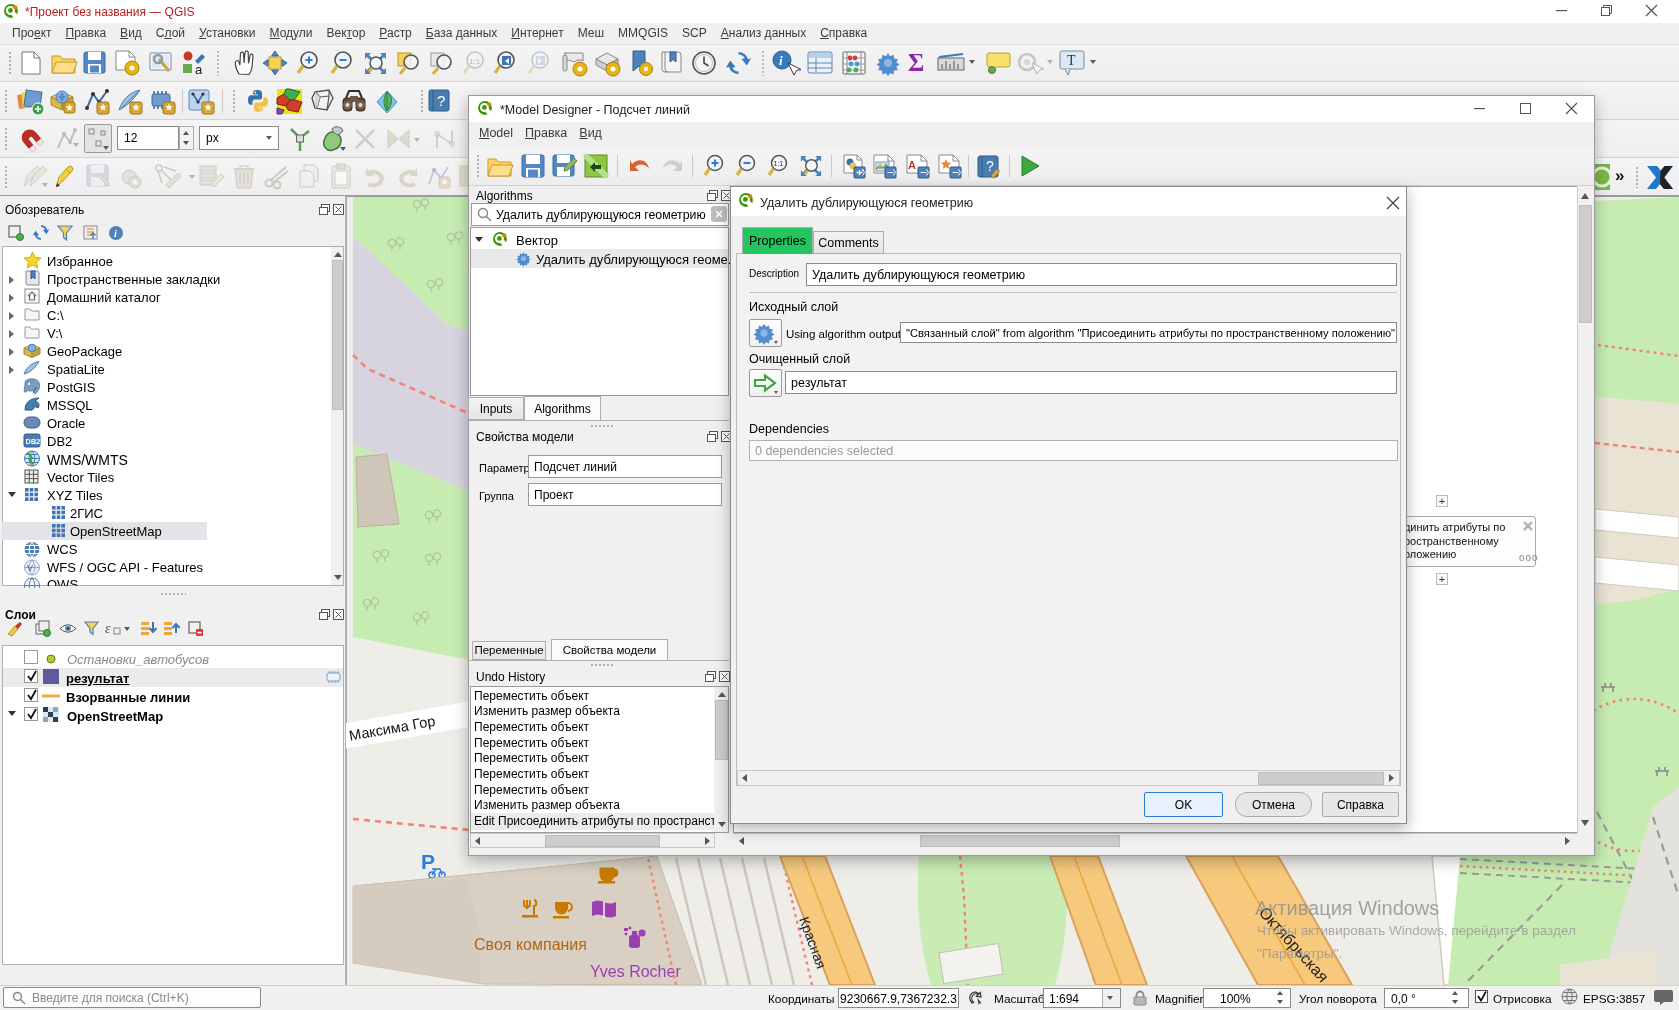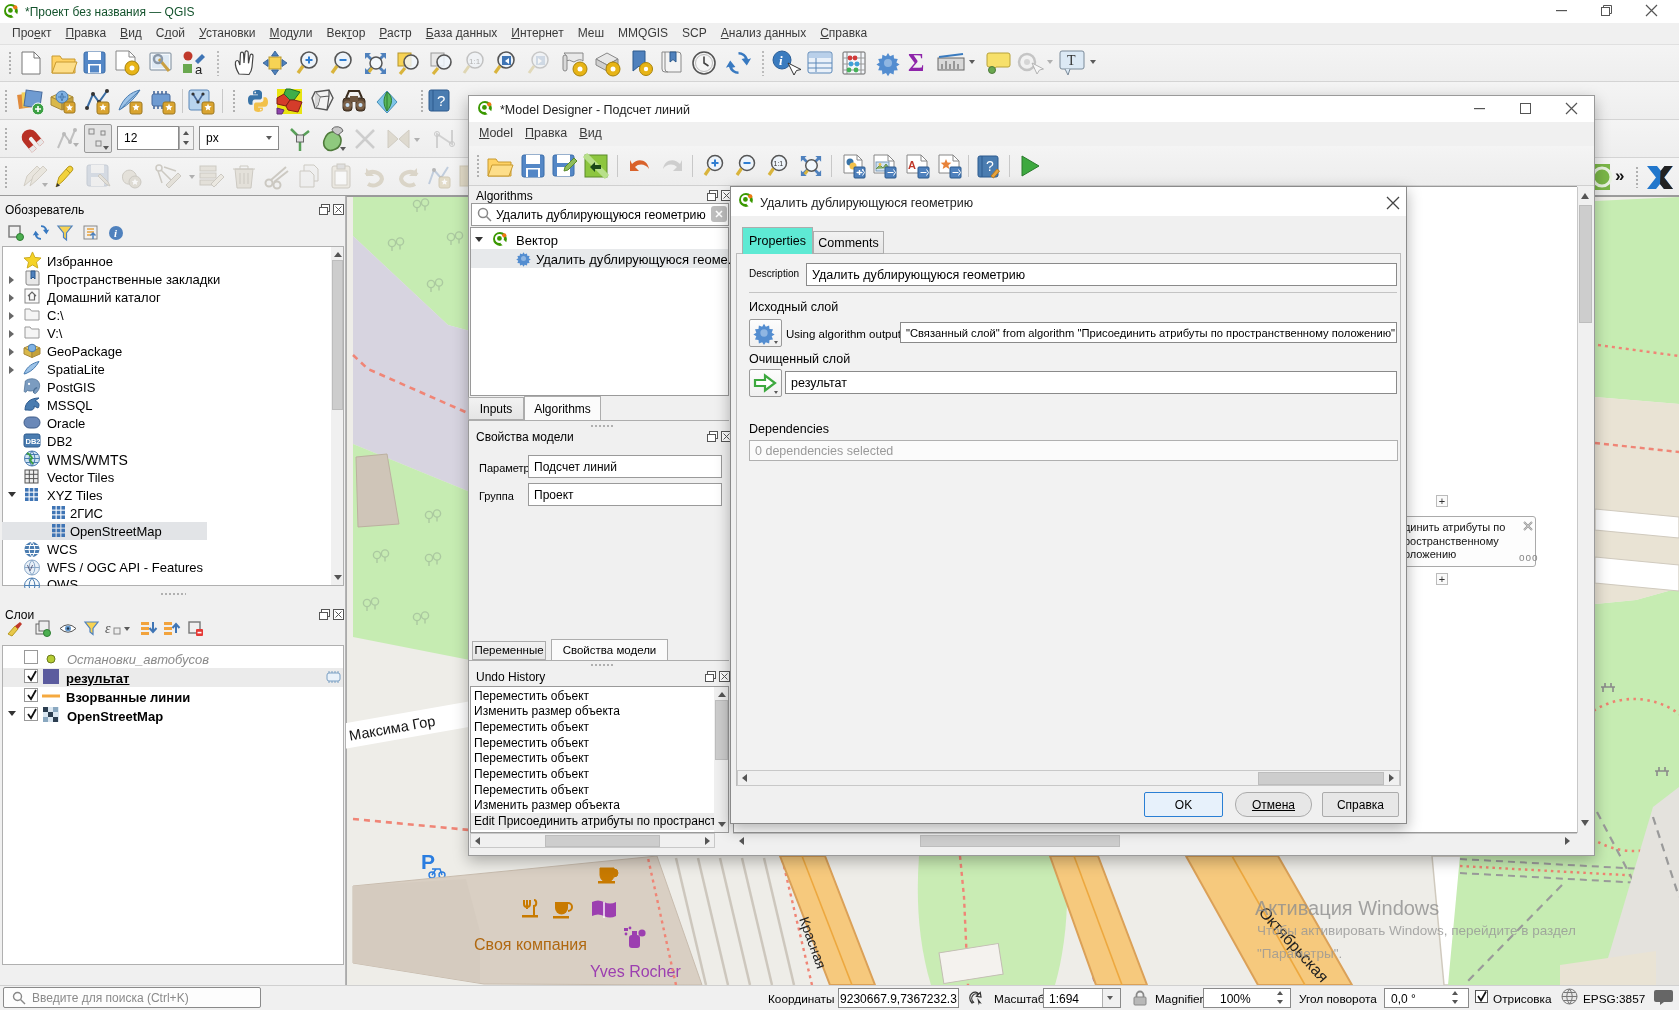--- a/index.html
+++ b/index.html
@@ -27,21 +27,21 @@
 </head>
 <body>
 
 <div class="abs" style="left:0;top:0;width:1679px;height:23px;background:#ffffff;"></div>
 <svg style="left:3px;top:3px" width="17" height="17" viewBox="0 0 32 32">
  <circle cx="15" cy="15" r="13" fill="#3a9800"></circle>
  <circle cx="14" cy="14" r="6.5" fill="none" stroke="#fff" stroke-width="4"></circle>
  <rect x="18" y="18" width="9" height="9" fill="#fff" transform="rotate(45 22 22)"></rect>
  <circle cx="23" cy="8" r="4" fill="#ee7913"></circle>
 </svg>
-<div class="abs" style="left:25px;top:5px;font-size:12px;color:#14532d;">*Проект без названия — QGIS</div>
+<div class="abs" style="left:25px;top:5px;font-size:12px;color:#b91c1c;">*Проект без названия — QGIS</div>
 
 <svg style="left:1556px;top:10px" width="11" height="2">
     <rect width="11" height="1.2" fill="#555"></rect>
   </svg>
 <svg style="left:1601px;top:5px" width="11" height="11">
     <rect x="0.5" y="2.5" width="8" height="8" fill="none" stroke="#555"></rect>
     <path d="M2.5 2.5 V0.5 H10.5 V8.5 H8.5" fill="none" stroke="#555"></path>
   </svg>
 <svg style="left:1646px;top:5px" width="11" height="11">
     <path d="M0 0 L11 11 M11 0 L0 11" stroke="#555" stroke-width="1.2"></path>
@@ -752,21 +752,21 @@
   </svg>
 <div class="lbl" style="left:47px;top:560px;font-size:13px;">WFS / OGC API - Features</div>
 <svg style="left:23px;top:577px" width="18" height="10">
     <circle cx="9" cy="8.5" r="7.5" fill="#f4f8fb" stroke="#4a7cb0"></circle>
     <path d="M9 1 a11 11 0 0 1 0 15 a11 11 0 0 1 0 -15 M1.5 8.5 h15" fill="none" stroke="#4a7cb0"></path>
   </svg>
 <div class="lbl" style="left:47px;top:577px;font-size:13px;height:9px;overflow:hidden;">OWS</div>
 
 <div class="abs" style="left:0;top:588px;width:346px;height:397px;background:#f0f0f0;border-right:1px solid #b4b4b4;"></div>
 <div class="grip" style="left:160px;top:592px;height:5px;width:26px;"></div>
-<div class="panel-title" style="left:5px;top:608px;">Слои</div>
+<div class="panel-title" style="left:5px;top:608px;font-weight:bold;">Слои</div>
 <svg style="left:319px;top:609px" width="11" height="11">
     <rect x="2.5" y="0.5" width="8" height="7" fill="#fff" stroke="#555"></rect>
     <rect x="0.5" y="3.5" width="8" height="7" fill="#fff" stroke="#555"></rect>
   </svg>
 <svg style="left:333px;top:609px" width="11" height="11">
     <rect x="0.5" y="0.5" width="10" height="10" fill="#fff" stroke="#555"></rect>
     <path d="M2.5 2.5 l6 6 m0 -6 l-6 6" stroke="#555"></path>
   </svg>
 
 <svg style="left:7px;top:621px" width="17" height="15">
@@ -1086,21 +1086,21 @@
     <circle cx="14" cy="14" r="6.5" fill="none" stroke="#fff" stroke-width="4"></circle>
     <rect x="18" y="18" width="9" height="9" fill="#fff" transform="rotate(45 22 22)"></rect>
     <circle cx="23" cy="8" r="4" fill="#ee7913"></circle>
   </svg>
 <div class="abs" style="left:760px;top:196px;font-size:12.5px;color:#222;">Удалить дублирующуюся геометрию</div>
 <svg style="left:1387px;top:197px" width="12" height="12">
     <path d="M0 0 L12 12 M12 0 L0 12" stroke="#444" stroke-width="1.3"></path>
   </svg>
 
 <div class="abs" style="left:736px;top:253px;width:665px;height:533px;background:#f2f2f2;border:1px solid #bcbcbc;"></div>
-<div class="tab active" style="left:742px;top:227px;width:71px;height:27px;background:#5eead4;border-bottom:none;font-size:12.5px;padding-top:6px;">Properties</div>
+<div class="tab active" style="left:742px;top:227px;width:71px;height:27px;background:#22c55e;border-bottom:none;font-size:12.5px;padding-top:6px;">Properties</div>
 <div class="tab" style="left:813px;top:231px;width:71px;height:23px;font-size:12.5px;padding-top:4px;">Comments</div>
 
 <div class="lbl" style="left:749px;top:268px;font-size:10px;">Description</div>
 <div class="inp" style="left:806px;top:263px;width:591px;height:23px;font-size:12.5px;padding-top:4px;border-color:#8a8a8a;">Удалить дублирующуюся геометрию</div>
 <div class="abs" style="left:749px;top:292px;width:648px;height:1px;background:#c4c4c4;"></div>
 <div class="lbl" style="left:749px;top:300px;font-size:12.5px;">Исходный слой</div>
 <div class="abs" style="left:749px;top:319px;width:33px;height:28px;background:linear-gradient(#fdfdfd,#f0f0f0);border:1px solid #9a9a9a;border-radius:2px;"></div>
 <svg style="left:753px;top:322px" width="22" height="22" viewBox="0 0 24 24">
     <path d="M12 2 l2 3.2 3.6-1.4 .4 3.8 3.8.4 -1.4 3.6 3.2 2 -3.2 2 1.4 3.6 -3.8.4 -.4 3.8 -3.6-1.4 -2 3.2 -2-3.2 -3.6 1.4 -.4-3.8 -3.8-.4 1.4-3.6 -3.2-2 3.2-2 -1.4-3.6 3.8-.4 .4-3.8 3.6 1.4 z" fill="#538dd0"></path>
     <circle cx="12" cy="12" r="4" fill="#8fb6e2"></circle>
@@ -1117,21 +1117,21 @@
 <div class="inp" style="left:785px;top:371px;width:612px;height:23px;font-size:12.5px;padding-top:4px;border-color:#8a8a8a;">результат</div>
 <div class="lbl" style="left:749px;top:422px;font-size:12.5px;">Dependencies</div>
 <div class="abs" style="left:749px;top:440px;width:649px;height:21px;background:#fbfbfb;border:1px solid #b0b0b0;font-size:12.5px;color:#9a9a9a;padding:3px 5px;">0 dependencies selected</div>
 
 <div class="sb" style="left:737px;top:770px;width:663px;height:16px;border:1px solid #c8c8c8;"></div>
 <div class="arrow-glyph" style="left:742px;top:774px;border-top:4px solid transparent;border-bottom:4px solid transparent;border-right:5px solid #555;"></div>
 <div class="arrow-glyph" style="left:1389px;top:774px;border-top:4px solid transparent;border-bottom:4px solid transparent;border-left:5px solid #555;"></div>
 <div class="sb-thumb" style="left:1258px;top:771.5px;width:126px;height:13px;"></div>
 
 <div class="abs" style="left:1144px;top:792px;width:79px;height:25px;background:#e7f1fb;border:1px solid #2a7fd4;border-radius:2px;text-align:center;padding-top:5px;font-size:12px;">OK</div>
-<div class="abs" style="left:1235px;top:792px;width:77px;height:25px;background:#e7e7e7;border:1px solid #ababab;border-radius:12px;text-align:center;padding-top:5px;font-size:12px;text-decoration:underline;">Отмена</div>
+<div class="abs" style="left:1235px;top:792px;width:77px;height:25px;background:#e7e7e7;border:1px solid #ababab;border-radius:12px;text-align:center;padding-top:5px;font-size:12px;">Отмена</div>
 <div class="abs" style="left:1322px;top:792px;width:77px;height:25px;background:#e7e7e7;border:1px solid #ababab;border-radius:2px;text-align:center;padding-top:5px;font-size:12px;">Справка</div>
 
 <div class="abs" style="left:0;top:985px;width:1679px;height:25px;background:#f0f0f0;border-top:1px solid #d0d0d0;"></div>
 <div class="abs" style="left:3px;top:987px;width:258px;height:21px;background:#fdfdfd;border:1px solid #8a8a8a;border-radius:2px;"></div>
 <svg style="left:12px;top:991px" width="14" height="14">
     <circle cx="5.5" cy="5.5" r="4" fill="none" stroke="#888" stroke-width="1.4"></circle>
     <path d="M8.5 8.5 L13 13" stroke="#888" stroke-width="1.4"></path>
   </svg>
 <div class="lbl" style="left:32px;top:991px;color:#8a8a8a;">Введите для поиска (Ctrl+K)</div>
 <div class="lbl" style="left:768px;top:992px;font-size:11.8px;">Координаты</div>

